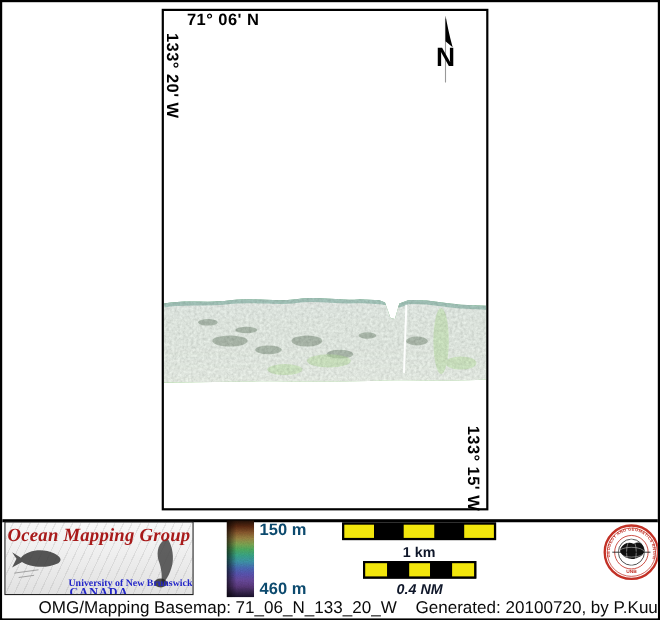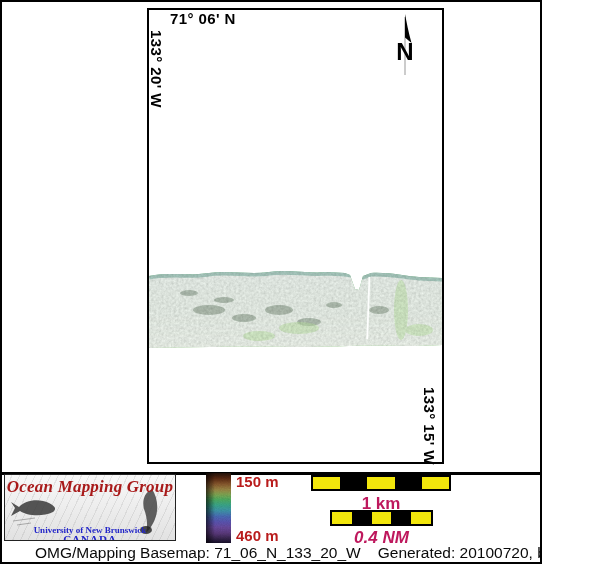--- a/index.html
+++ b/index.html
@@ -1,17 +1,17 @@
 <!DOCTYPE html>
 <html><head>
 <meta charset="utf-8">
 <style>
   html,body{margin:0;padding:0;background:#fff;}
   .page{
-    position:relative;width:542px;height:564px;
+    position:relative;width:600px;height:564px;
     box-sizing:border-box;border:2px solid #000;background:#fff;
     font-family:"Liberation Sans", sans-serif;overflow:hidden;
   }
   
   .mapbox{
     position:absolute;left:145px;top:6px;width:297px;height:456px;
     box-sizing:border-box;border:2px solid #000;background:#fff;
   }
   .coord{
     position:absolute;font-size:15px;font-weight:bold;color:#000;
@@ -34,44 +34,44 @@
       repeating-linear-gradient(115deg, rgba(255,255,255,0) 0 6px, rgba(110,110,110,.14) 6px 7px),
       linear-gradient(180deg,#f8f8f8,#e2e2e2);
     overflow:hidden;
   }
   .logo-title{
     position:absolute;left:0;top:2px;width:100%;text-align:center;
     font-family:"Liberation Serif", serif;font-style:italic;font-weight:bold;
     font-size:17px;color:#a81a1a;letter-spacing:.2px;white-space:nowrap;
   }
   .logo-univ{
-    position:absolute;left:0;top:50px;width:100%;text-align:center;
+    position:absolute;left:0;top:50px;width:100%;text-align:right;
     font-family:"Liberation Serif", serif;font-weight:bold;
     font-size:9px;color:#2326c8;white-space:nowrap;
   }
   .logo-country{
     position:absolute;left:0;top:58px;width:100%;text-align:center;
     font-family:"Liberation Serif", serif;font-weight:bold;
     font-size:11px;color:#2326c8;letter-spacing:1px;
   }
   .logo-art{position:absolute;left:0;top:0;}
   .colorbar-svg{position:absolute;left:204px;top:471px;}
-  .depth-label{position:absolute;left:234px;font-size:15px;font-weight:bold;color:#b91c1c;}
+  .depth-label{position:absolute;left:234px;font-size:15px;font-weight:bold;color:#0c4a6e;}
   .depth-top{top:471px;}
   .depth-bottom{top:525px;}
   .scalebar{
     position:absolute;height:16px;box-sizing:border-box;border:2px solid #000;
     display:flex;background:#000;
   }
   .scalebar span{flex:1 1 0;}
   .seg-y{background:#f2e60c;}
   .seg-k{background:#000;}
   .sb-km{left:309px;top:473px;width:140px;}
   .sb-nm{left:328px;top:508px;width:103px;}
-  .sb-label{position:absolute;text-align:center;font-size:17px;font-weight:bold;color:#be185d;}
+  .sb-label{position:absolute;text-align:center;font-size:13px;font-weight:bold;color:#0f172a;}
   .sb-km-label{left:309px;top:492px;width:140px;}
   .sb-nm-label{left:328px;top:526px;width:103px;font-style:italic;}
   .seal-svg{position:absolute;left:546px;top:474px;}
   .caption{
     position:absolute;left:33px;top:542px;display:flex;gap:17px;
     font-size:15.5px;color:#0a0a0a;white-space:nowrap;
   }
 </style>
 </head>
 <body>

